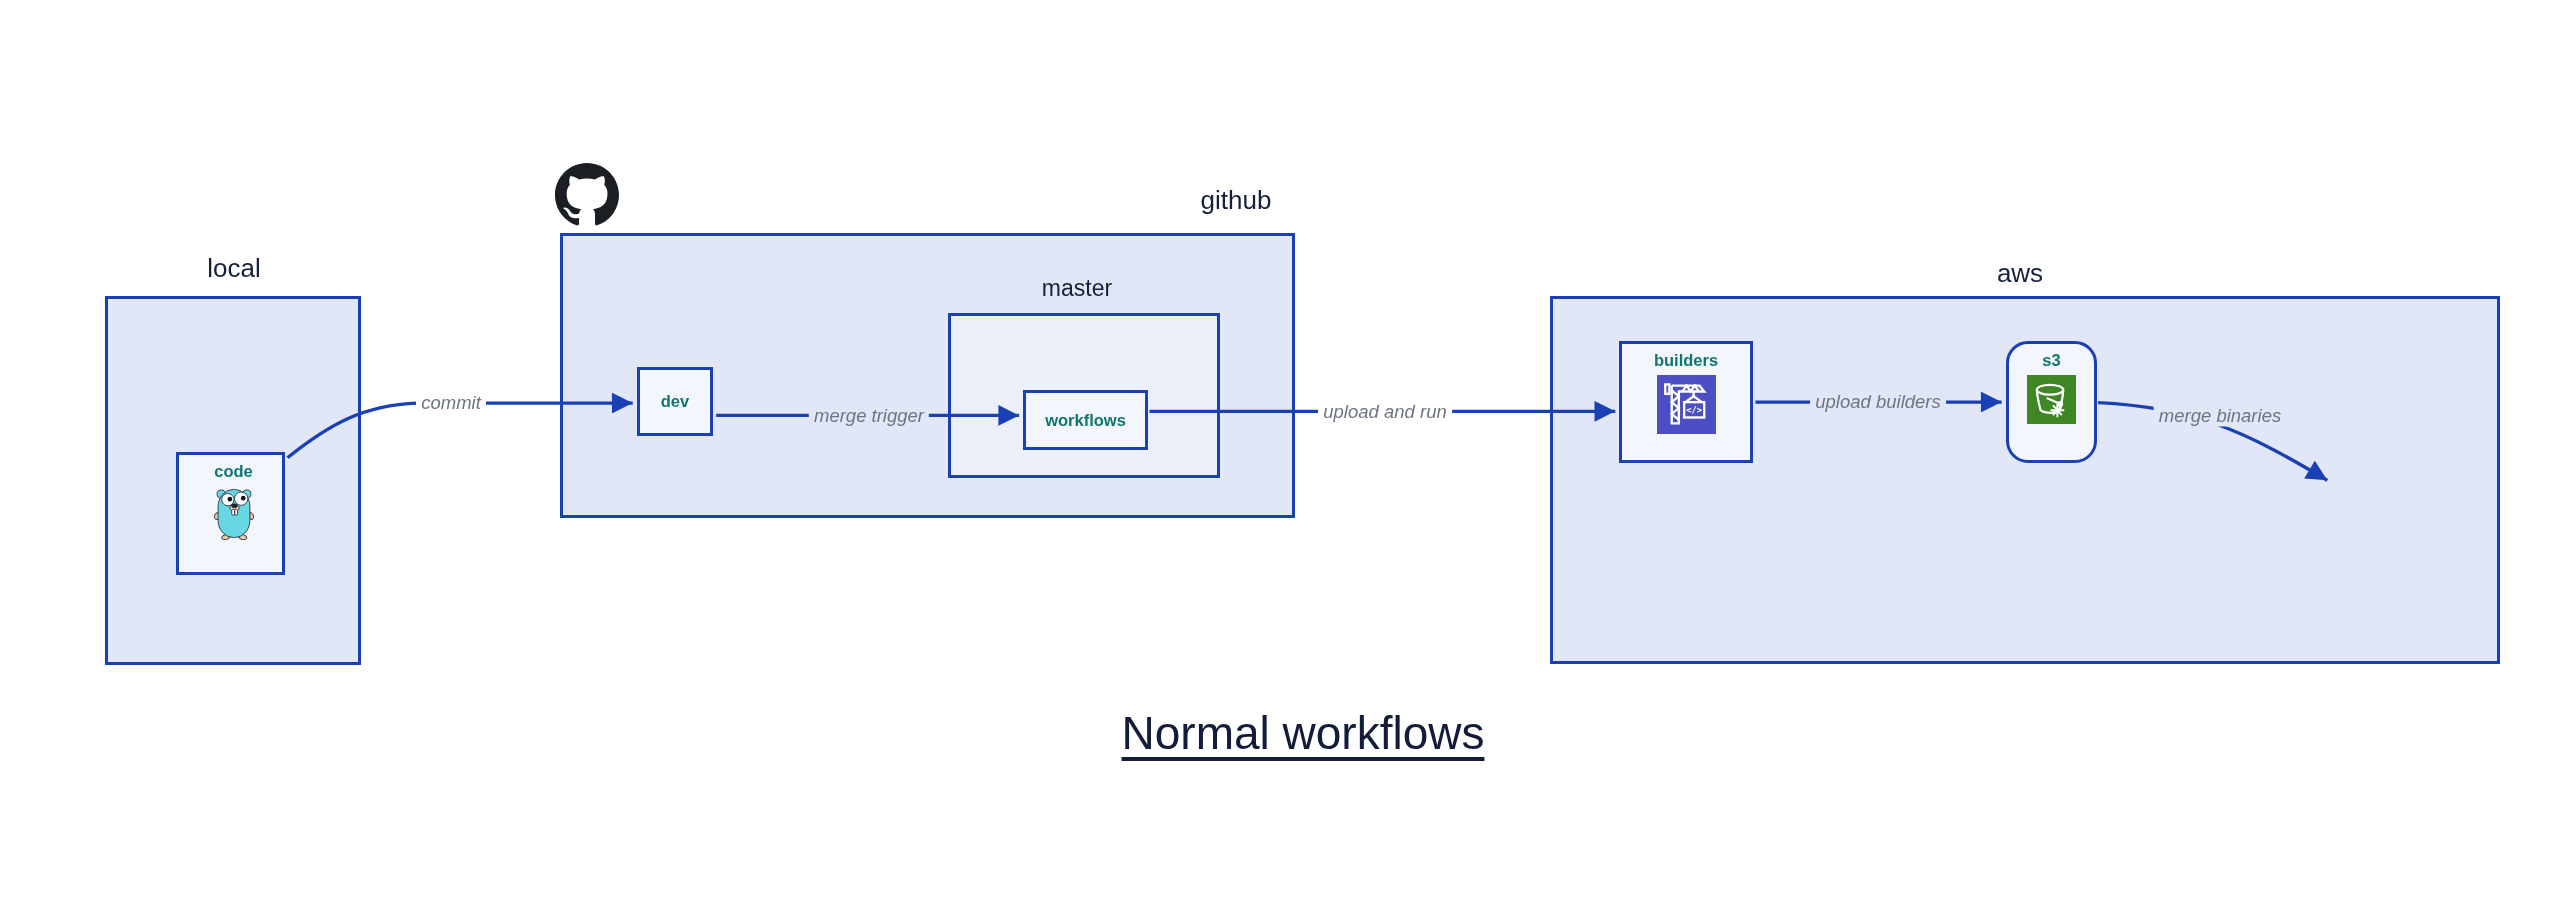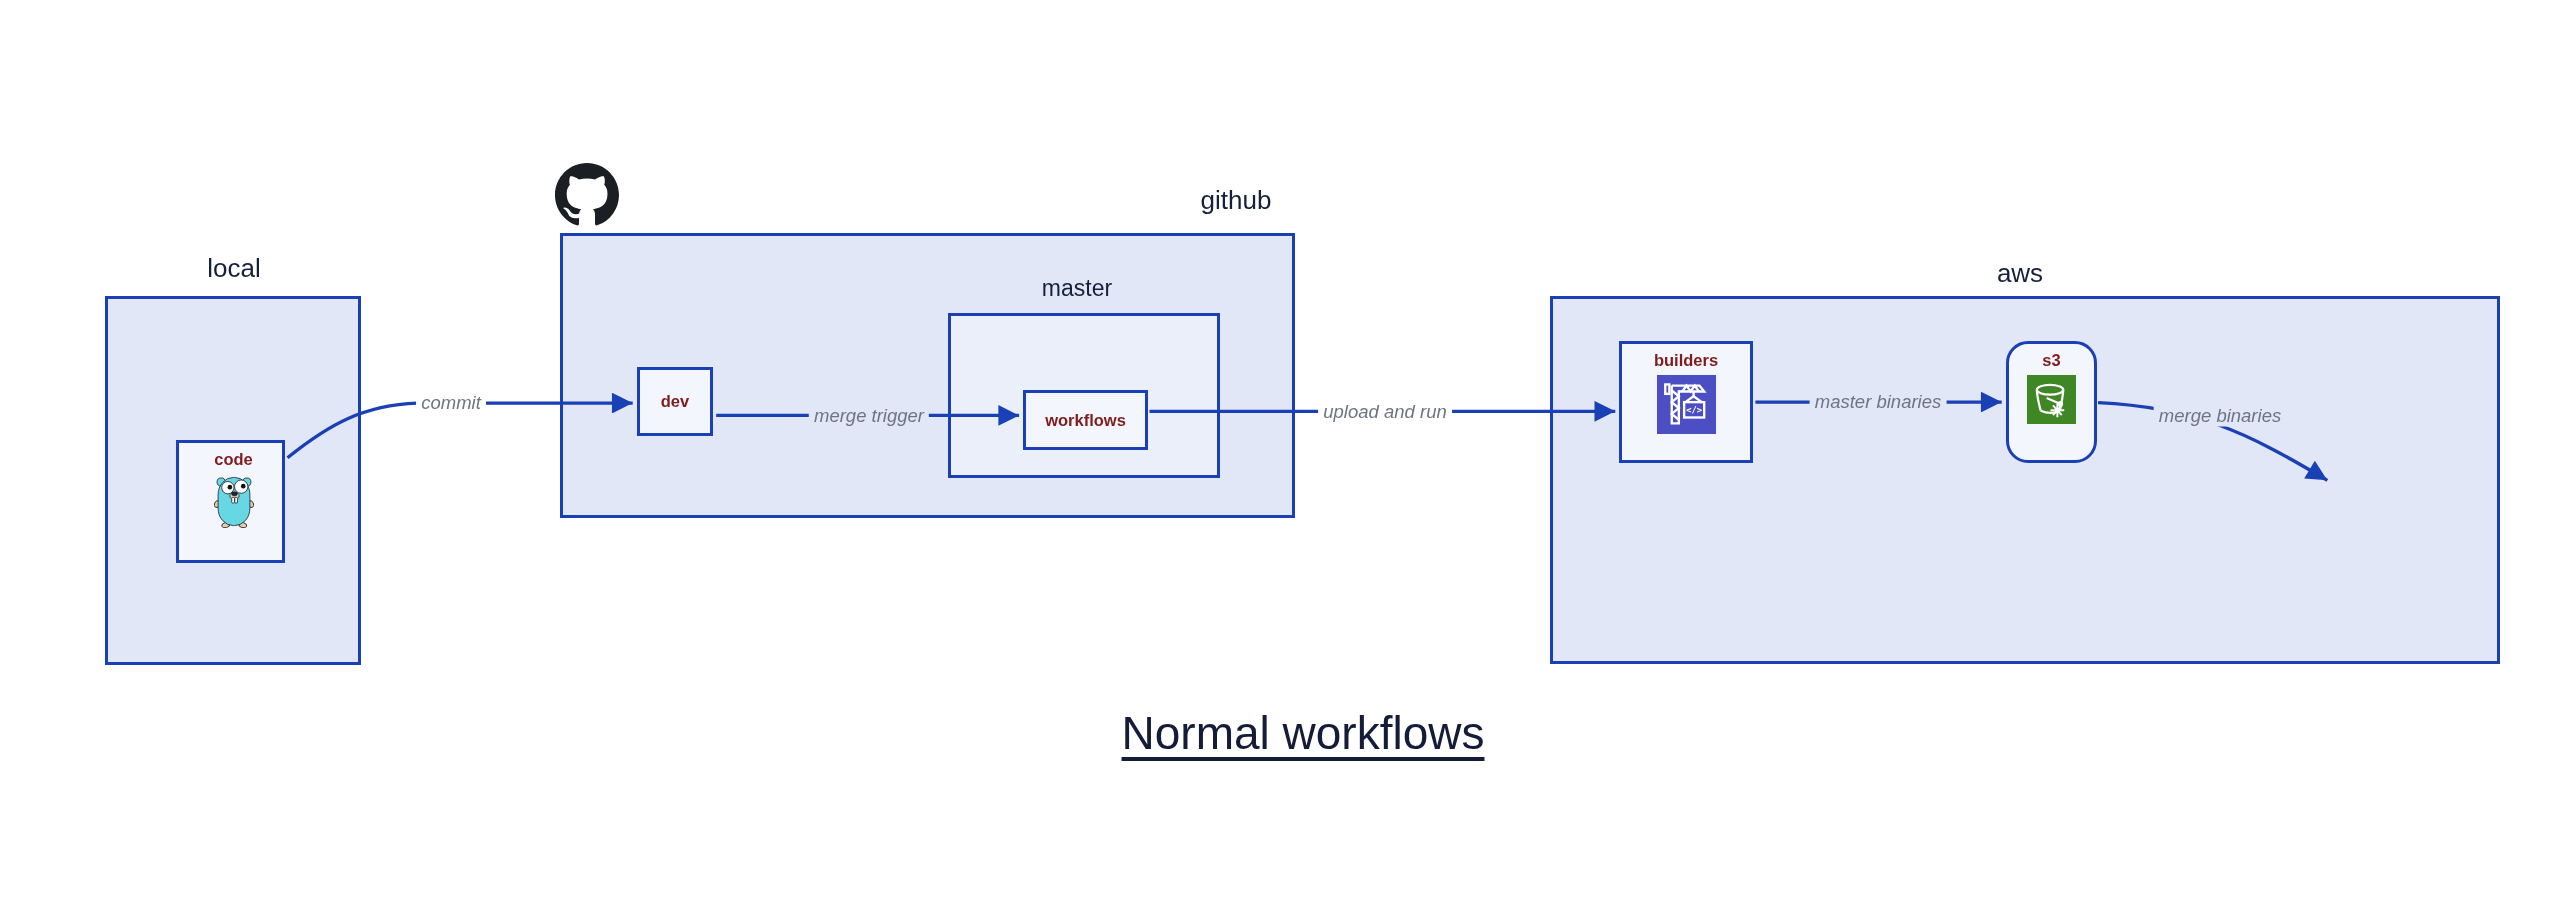--- a/index.html
+++ b/index.html
@@ -10,21 +10,21 @@
   
   .gbox{position:absolute;border:3.1px solid #1a40b5;background:#e2e7f8;box-sizing:border-box;}
   .nbox{position:absolute;border:3.1px solid #1a40b5;background:#f4f6fd;box-sizing:border-box;
         display:flex;flex-direction:column;align-items:center;}
   .nbox.center{justify-content:center;}
   .master{background:#eaeffa;}
 
   
   .glabel{position:absolute;transform:translateX(-50%);color:#15203d;font-size:26px;
           line-height:30px;white-space:nowrap;}
-  .nlabel{color:#7f1d1d;font-size:16.5px;font-weight:bold;line-height:20.6px;white-space:nowrap;}
+  .nlabel{color:#0f766e;font-size:16.5px;font-weight:bold;line-height:20.6px;white-space:nowrap;}
   .elabel{position:absolute;transform:translate(-50%,-50%);color:#6f7482;font-size:18.5px;
           font-style:italic;line-height:23px;white-space:nowrap;padding:0 5.2px;z-index:6;}
   .bg-white{background:#ffffff;}
   .bg-lav{background:#e2e7f8;}
 
   .pad12{padding-top:6.2px;}
   .pad14{padding-top:7.2px;}
   .gap8{row-gap:4.1px;}
   .gap14{row-gap:7.2px;}
 
@@ -37,21 +37,21 @@
   .svgicon{display:block;}
 </style>
 </head>
 <body>
 
 <div class="canvas">
 
   <div class="glabel" style="left:234px;top:253px;">local</div>
   <div class="gbox" style="left:105px;top:296px;width:256px;height:369px;"></div>
 
-  <div class="nbox pad12 gap8" style="left:176px;top:440px;width:109px;height:123px;padding-left:6px;">
+  <div class="nbox pad12 gap8" style="left:176px;top:452px;width:109px;height:123px;padding-left:6px;">
     <div class="nlabel">code</div>
     <span>
       <svg class="svgicon" width="40" height="54" viewBox="0 0 78 104">
         <g stroke="#1f2430" stroke-width="1.6">
           <circle cx="14" cy="15" r="8" fill="#66d7e3"></circle>
           <circle cx="64" cy="15" r="8" fill="#66d7e3"></circle>
           <ellipse cx="6" cy="58" rx="5" ry="7" fill="#e8c9a8" transform="rotate(25 6 58)"></ellipse>
           <ellipse cx="72" cy="58" rx="5" ry="7" fill="#e8c9a8" transform="rotate(-25 72 58)"></ellipse>
           <ellipse cx="23" cy="99" rx="8" ry="5" fill="#e8c9a8" transform="rotate(-15 23 99)"></ellipse>
           <ellipse cx="56" cy="99" rx="8" ry="5" fill="#e8c9a8" transform="rotate(15 56 99)"></ellipse>
@@ -143,19 +143,19 @@
       <path d="M 1390 806 L 1978 806" marker-end="url(#arrow)"></path>
       <path d="M 2231 798 L 3135 798" marker-end="url(#arrow)"></path>
       <path d="M 3407 780 L 3885 780" marker-end="url(#arrow)"></path>
       <path d="M 4072 781 C 4260 790 4360 838 4517 932" marker-end="url(#arrow)"></path>
     </g>
   </svg>
 
   <div class="elabel bg-white" style="left:451px;top:402px;">commit</div>
   <div class="elabel bg-lav" style="left:869px;top:415px;">merge trigger</div>
   <div class="elabel bg-white" style="left:1385px;top:411px;">upload and run</div>
-  <div class="elabel bg-lav" style="left:1878px;top:401px;">master binaries</div>
+  <div class="elabel bg-lav" style="left:1878px;top:401px;">upload builders</div>
   <div class="elabel bg-lav" style="left:2220px;top:415px;">merge binaries</div>
 
   <div class="title" style="left:1303px;top:707px;">Normal workflows</div>
 
 </div>
 
 
 </body></html>

